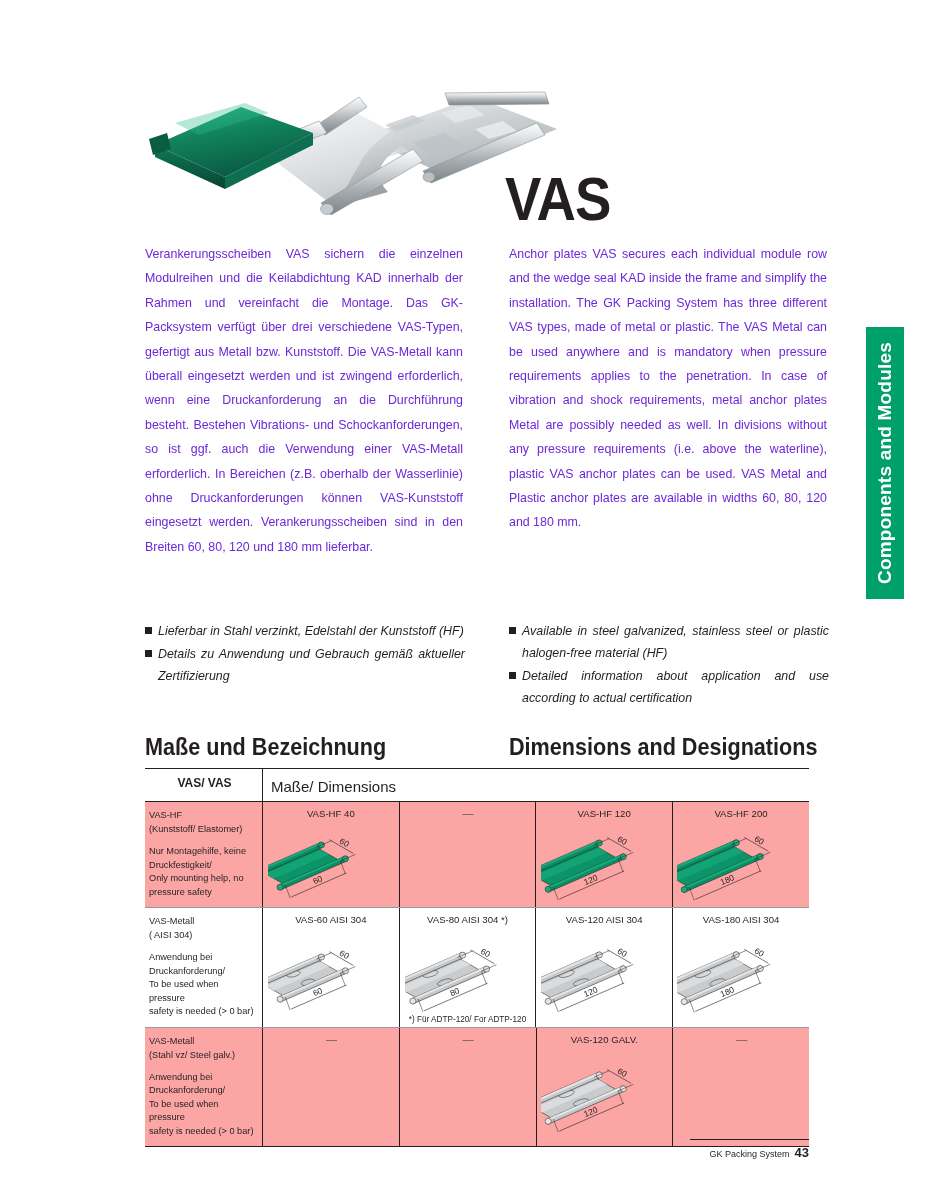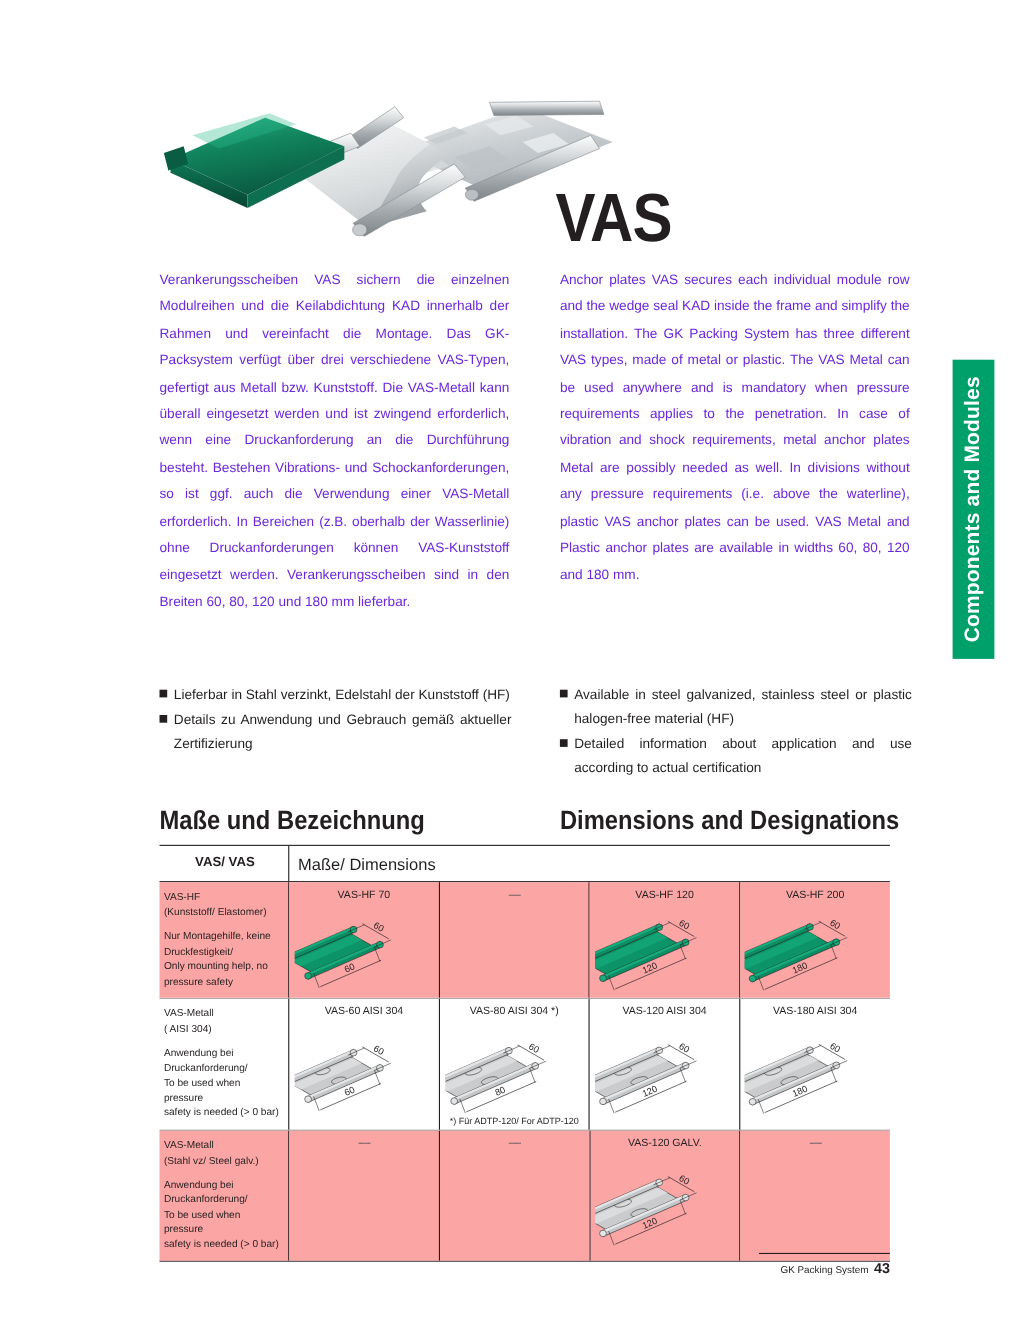--- a/index.html
+++ b/index.html
@@ -92,20 +92,21 @@
     font-size: 12.4px;
     line-height: 22px;
     color: #231f20;
   }
   .bullets.left  { left: 145px; top: 620px; }
   .bullets.right { left: 509px; top: 620px; }
   .bullet-item {
     display: flex;
     align-items: flex-start;
     margin-bottom: 1px;
+    font-style: italic;
   }
   .bullet-mark {
     width: 7px;
     height: 7px;
     background: #231f20;
     margin-top: 7px;
     margin-right: 6px;
     flex: 0 0 auto;
   }
   .bullet-text {
@@ -352,21 +353,21 @@
             <div class="label-gap"></div>
             <div class="label-sub">
               <div>Nur Montagehilfe, keine</div>
               <div>Druckfestigkeit/</div>
               <div>Only mounting help, no</div>
               <div>pressure safety</div>
             </div>
           </div>
           <div class="cells">
             <div class="dcell shaded">
-              <div class="cap">VAS-HF 70</div>
+              <div class="cap">VAS-HF 40</div>
               <div class="plate-wrap">
                 <svg width="126" height="78" viewBox="0 0 126 78">
                   <polygon points="-6.8,47.2 48.4,23.2 72.4,37.0 17.2,61.0" fill="#0c9468" stroke="#231f20" stroke-width="0.55"></polygon>
                   <polygon points="-2.3,49.8 52.9,25.8 61.0,30.5 5.8,54.5" fill="#13a476"></polygon>
                   <polygon points="-11.9,46.6 53.4,18.2 53.4,23.9 -11.9,52.3" fill="#0c8d63" stroke="#231f20" stroke-width="0.55"></polygon>
                   <polygon points="-11.9,46.6 53.4,18.2 53.4,20.5 -11.9,48.9" fill="#17ab7c"></polygon>
                   <ellipse cx="-11.9" cy="49.4" rx="3.1" ry="3.0" fill="#17ab7c" stroke="#231f20" stroke-width="0.5"></ellipse>
                   <ellipse cx="53.4" cy="21.0" rx="3.1" ry="3.0" fill="#17ab7c" stroke="#231f20" stroke-width="0.5"></ellipse>
                   <polygon points="12.1,60.4 77.4,32.0 77.4,37.7 12.1,66.1" fill="#0c8d63" stroke="#231f20" stroke-width="0.55"></polygon>
                   <polygon points="12.1,60.4 77.4,32.0 77.4,34.3 12.1,62.7" fill="#17ab7c"></polygon>

